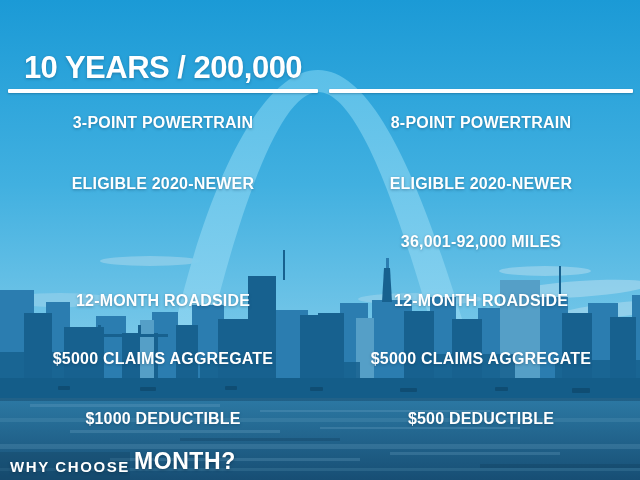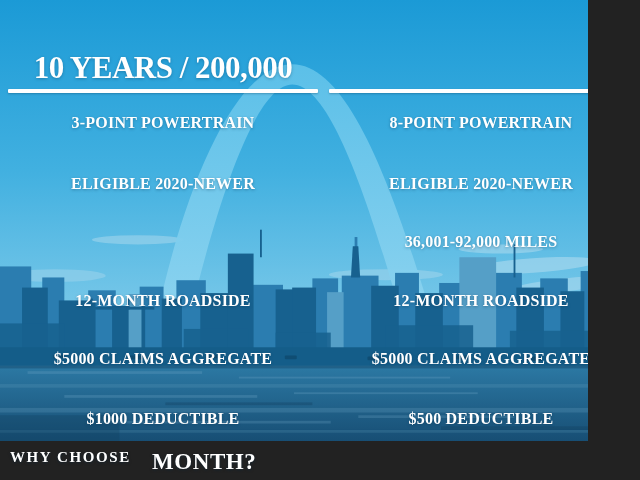--- a/index.html
+++ b/index.html
@@ -1,19 +1,19 @@
 <!DOCTYPE html>
 <html style="--sky-top: #1b9ad6; --sky-mid: #41b0e0; --sky-horizon: #9ad6ef; --arch: #5ec1e9; --arch-light: #96d7f1; --building-dark: #17618f; --building-mid: #2b7db0; --building-light: #559fc7; --haze: #aedaee; --waterfront: #145d89; --water-top: #2c79a4; --water-deep: #174e74; --streak-light: #6aa3c2; --text: #ffffff;"><head>
 <meta charset="utf-8">
 <title>Warranty Comparison Poster</title>
 <style>
   html,body{margin:0;padding:0;background:#222;}
   .canvas{
-    position:relative;width:588px;height:480px;overflow:hidden;
-    font-family:Liberation Serif, serif;
+    position:relative;width:640px;height:480px;overflow:hidden;
+    font-family:Liberation Sans, sans-serif;
     -webkit-font-smoothing:antialiased;
   }
   .bg{position:absolute;inset:0;display:block;}
   .col{position:absolute;top:0;height:100%;}
   .col-left{left:6px;width:314px;}
   .col-right{left:327px;width:308px;}
   .hdr{
     position:absolute;top:50px;left:0;width:100%;text-align:center;
     font-size:31px;font-weight:700;letter-spacing:-0.5px;
     color:var(--text,#fff);
@@ -28,21 +28,21 @@
   .item{
     position:absolute;left:0;width:100%;text-align:center;
     font-size:16px;font-weight:700;letter-spacing:.2px;
     color:var(--text,#fff);
     text-shadow:0 1px 3px rgba(8,50,80,.4);
     white-space:nowrap;
   }
   .r0{top:114px}.r1{top:175px}.r2{top:233px}.r3{top:292px}.r4{top:350px}.r5{top:410px}
   .footer{
     position:absolute;left:10px;bottom:5px;
-    display:flex;align-items:flex-start;gap:21px;
+    display:flex;align-items:flex-end;gap:4px;
     color:var(--text,#fff);text-shadow:0 1px 3px rgba(5,35,60,.5);
   }
   .footer-prefix{font-size:15px;font-weight:700;letter-spacing:1.6px;}
   .footer-brand{font-size:23px;font-weight:700;letter-spacing:.6px;}
 </style>
 </head>
 <body>
 
 <div class="canvas">
 

